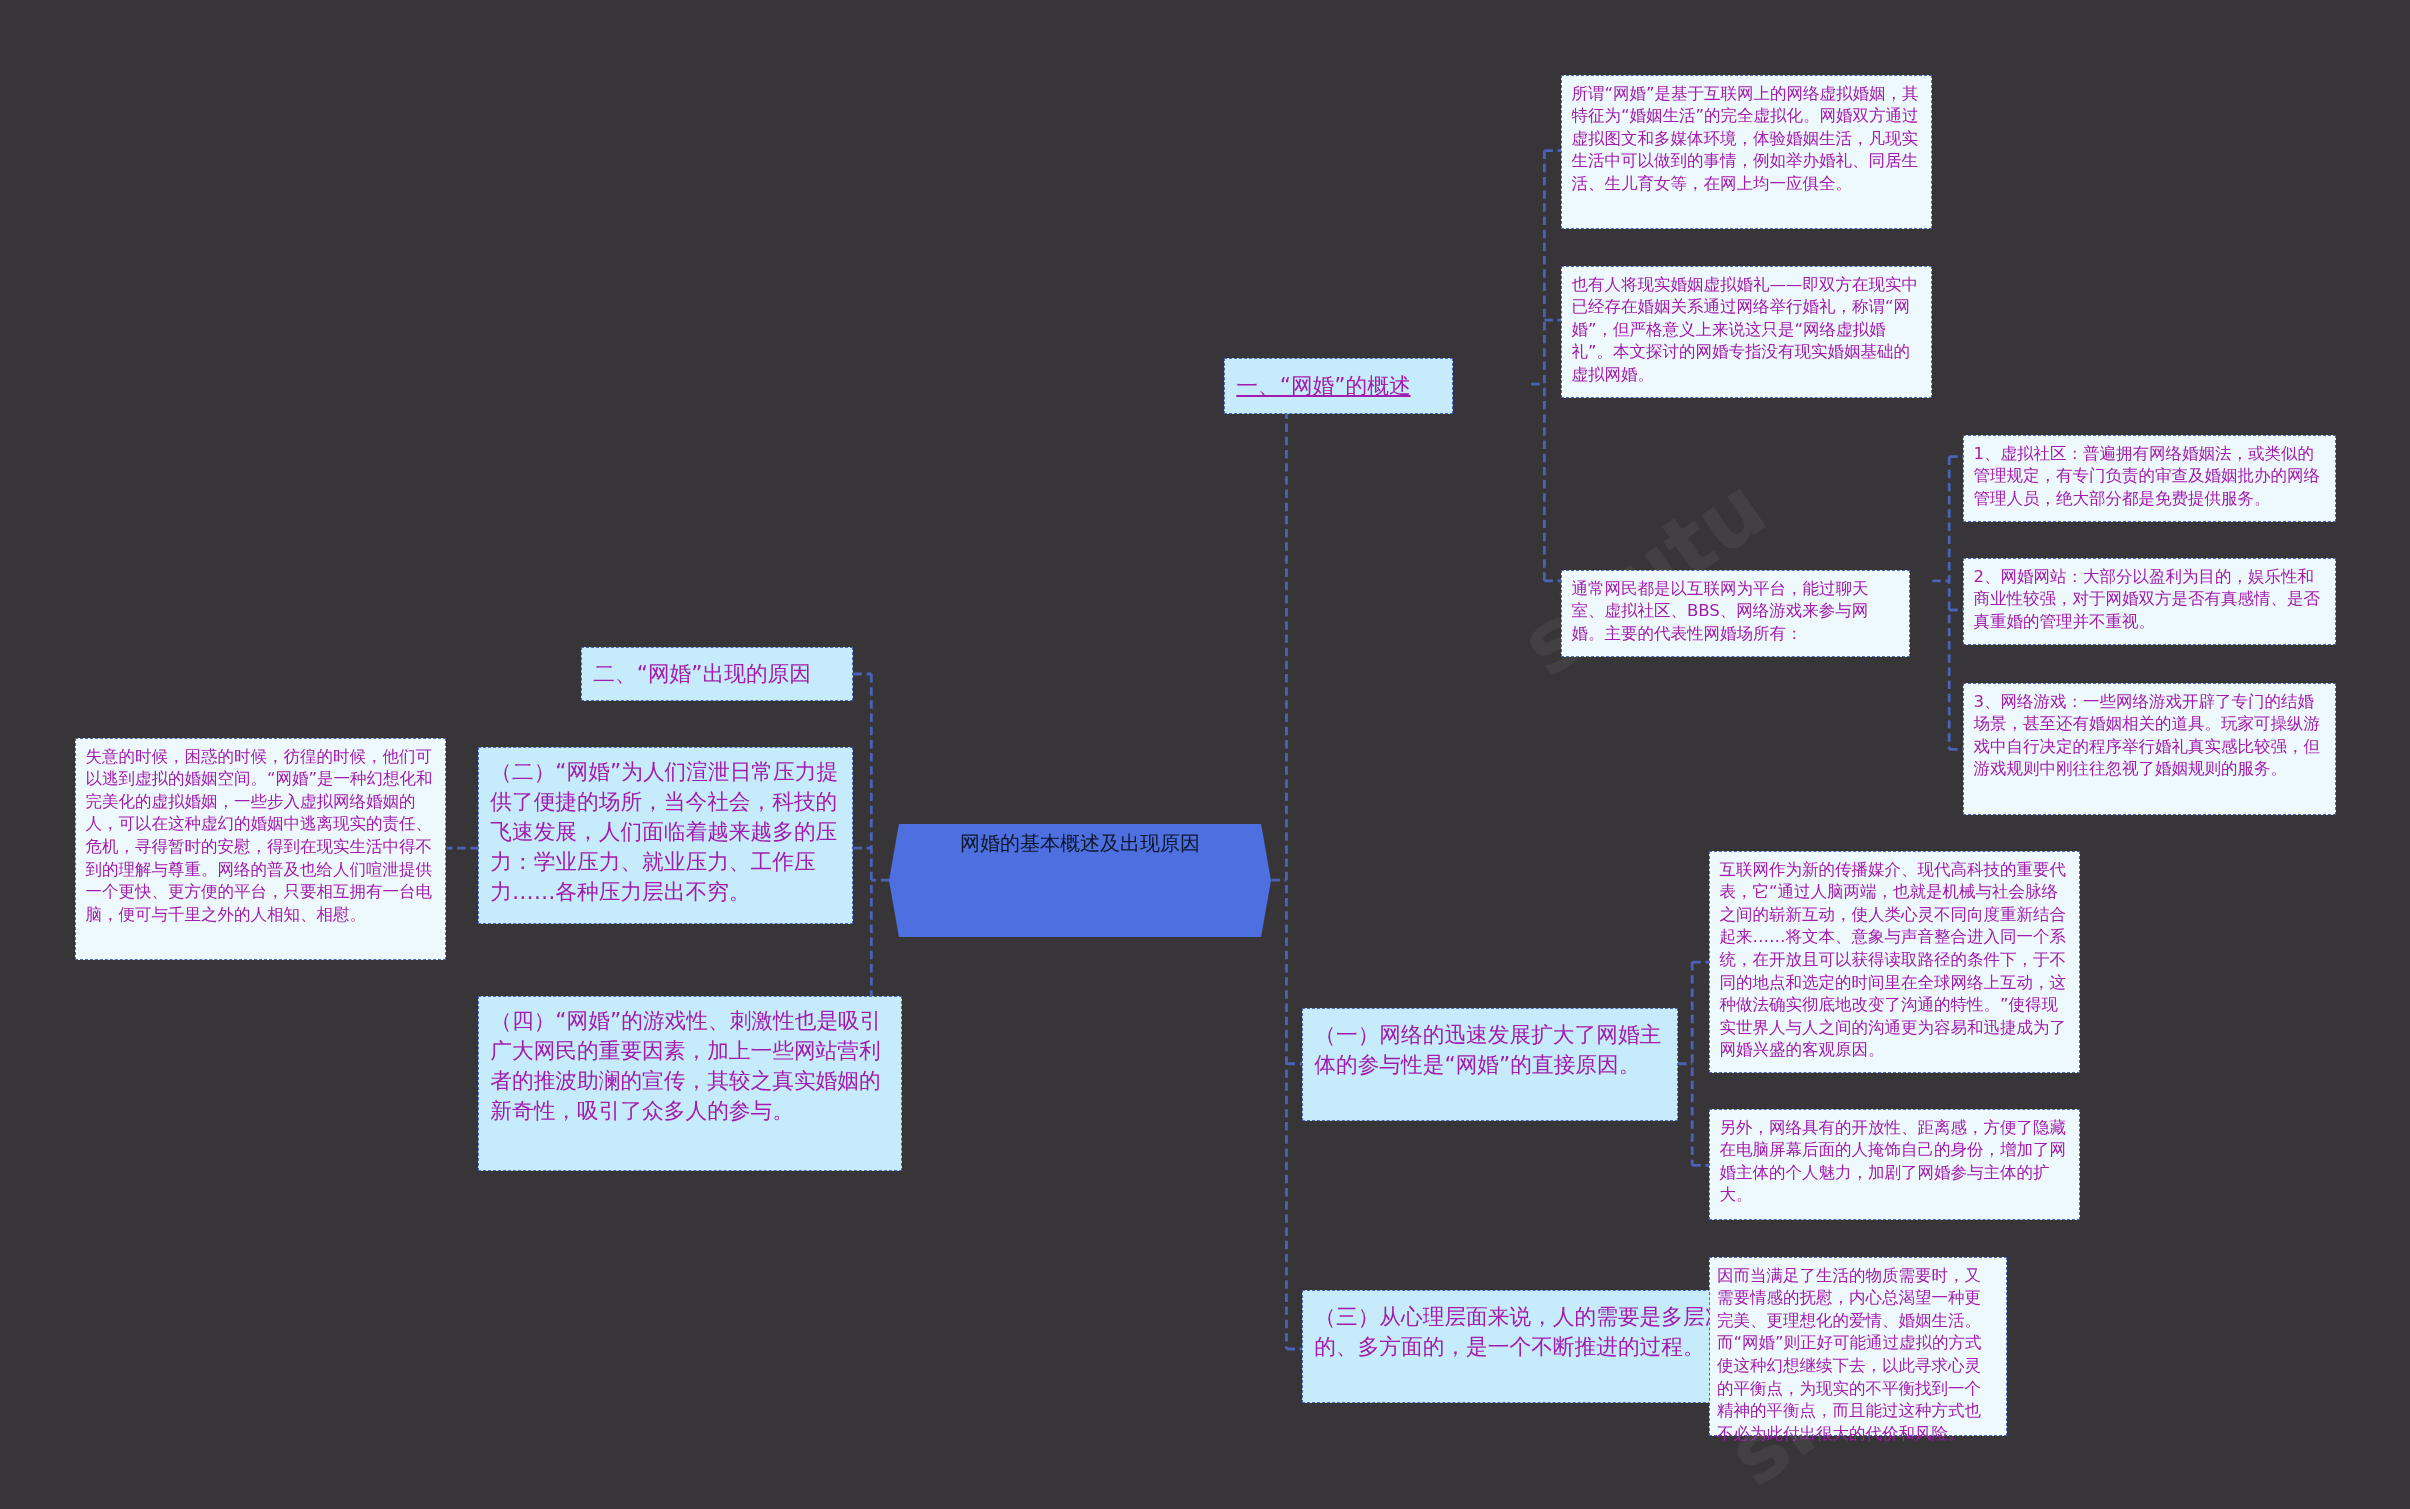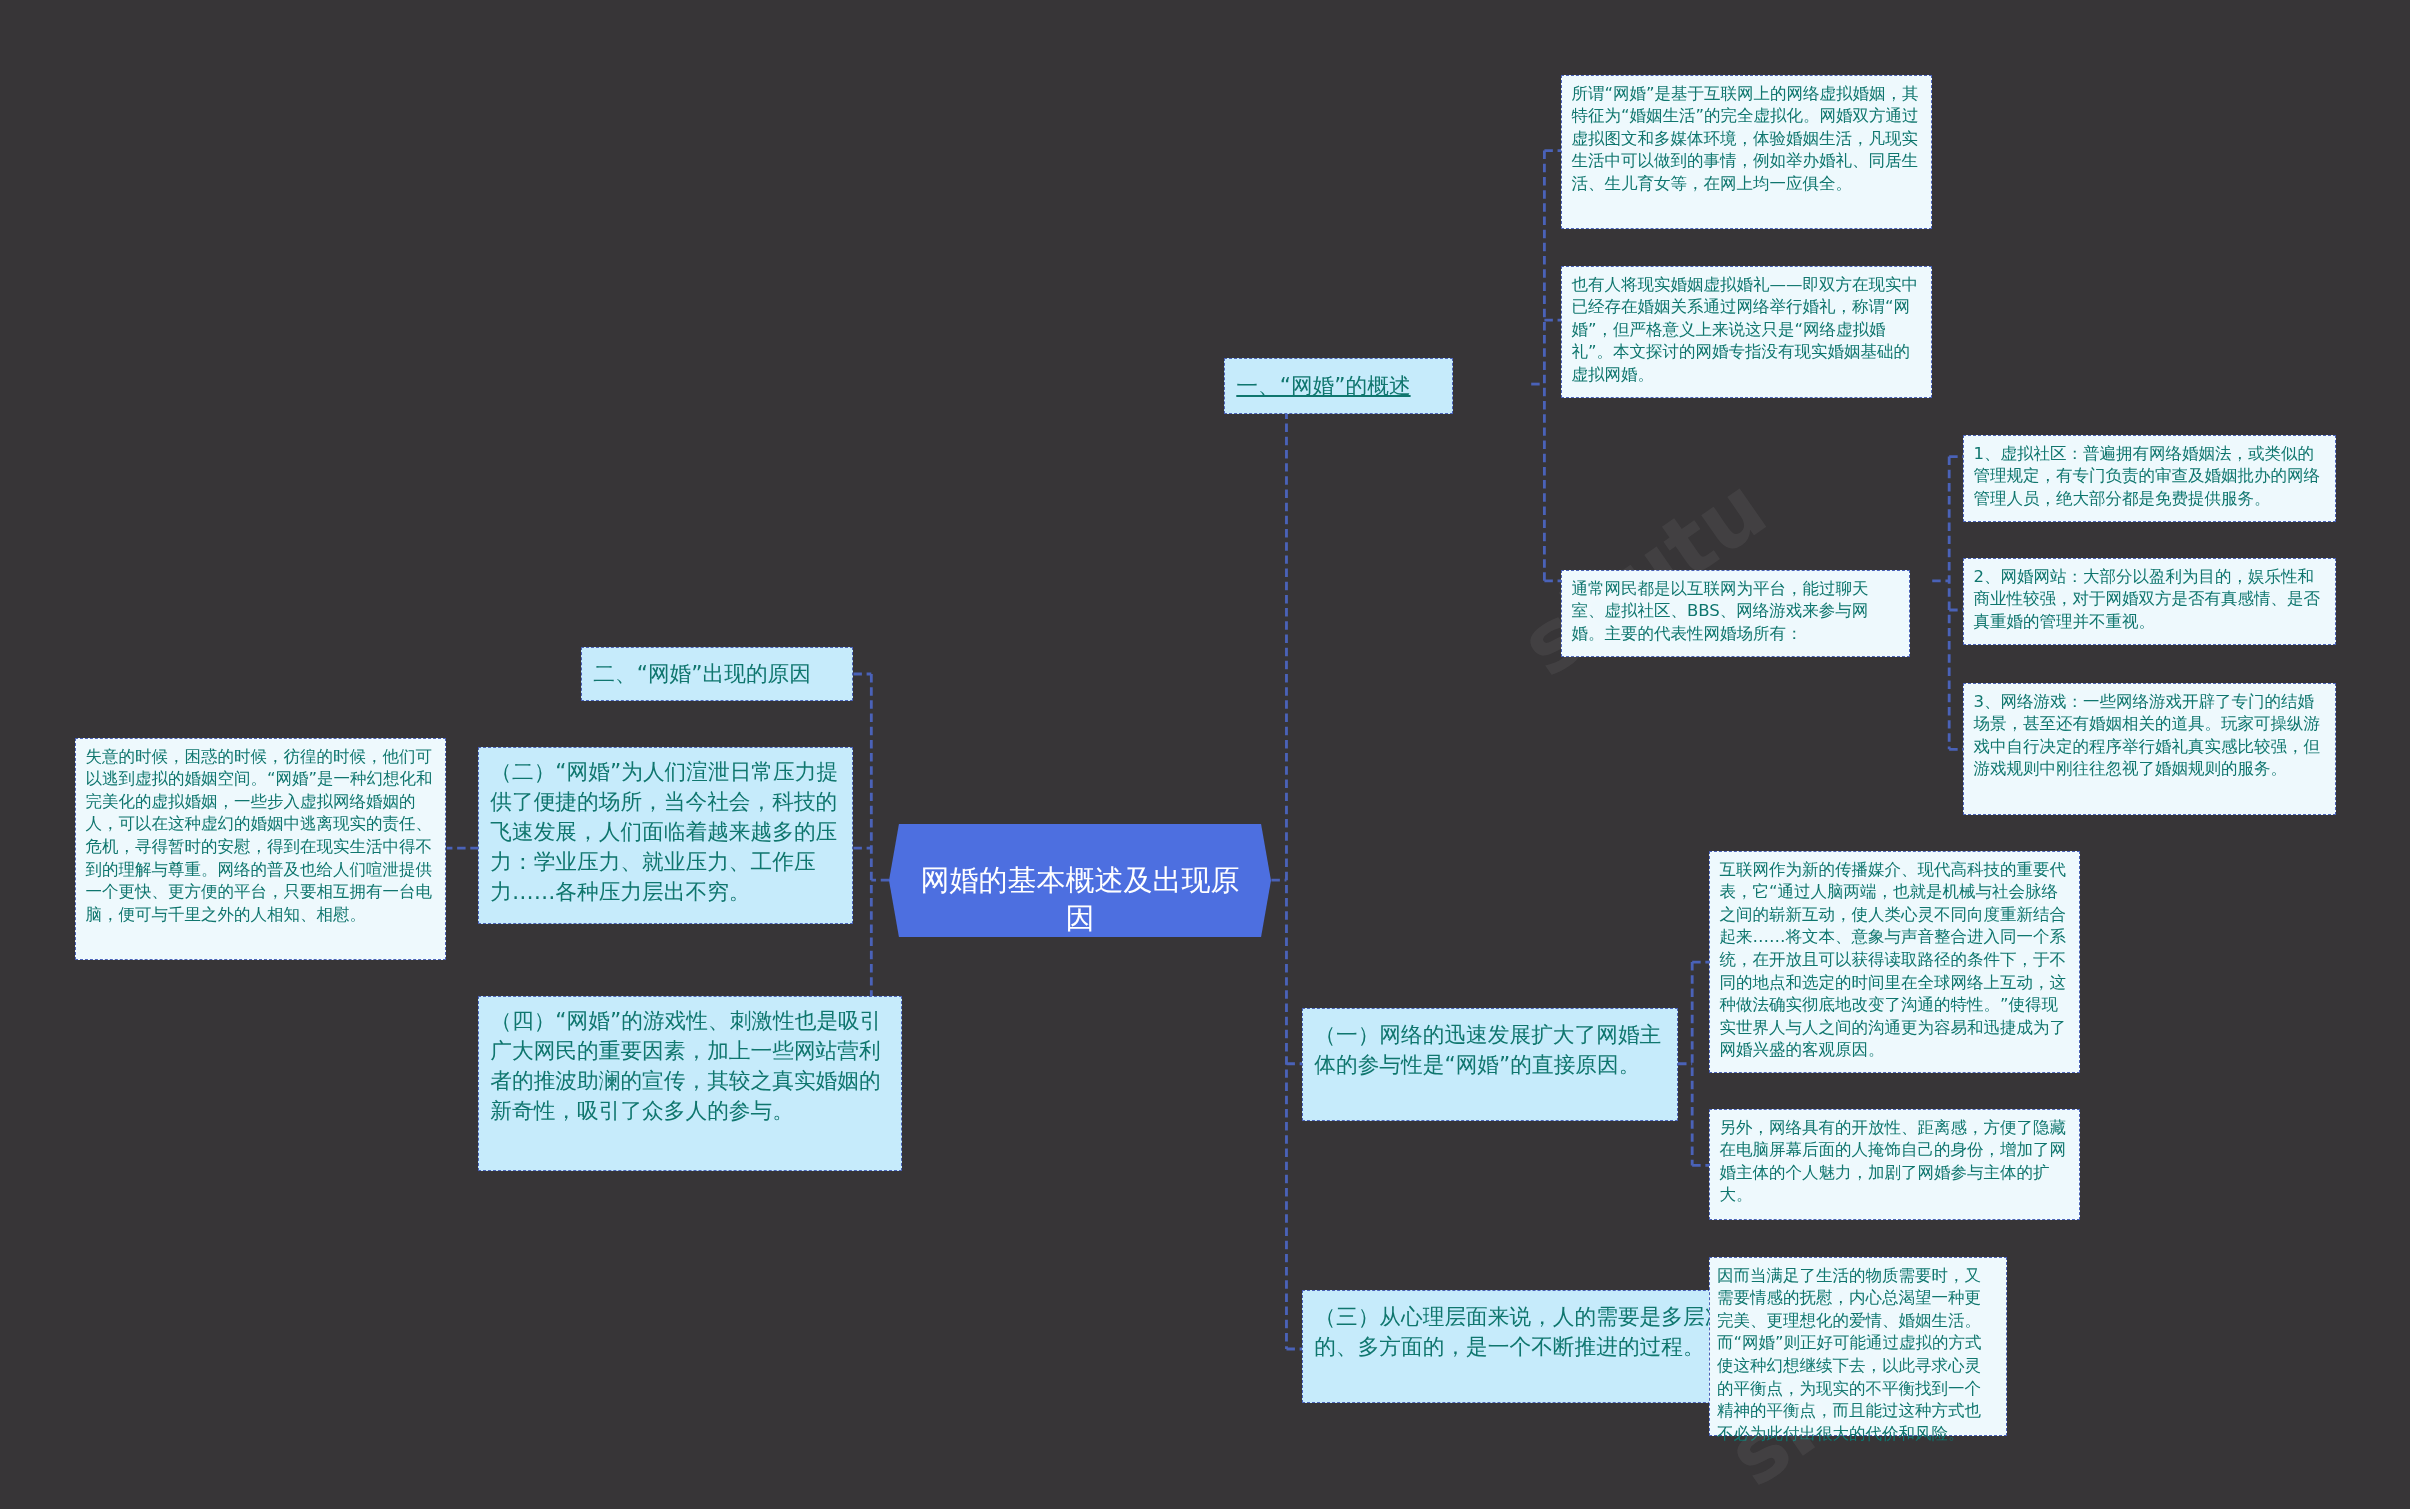--- a/index.html
+++ b/index.html
@@ -7,27 +7,27 @@
     width: 2411px; height: 1509px; overflow: hidden;
     background: #373537;
     font-family: "DejaVu Sans", "Liberation Sans", sans-serif;
     position: relative;
   }
   #canvas { position: absolute; left: 0; top: 0; width: 2411px; height: 1509px; }
   #connectors { position: absolute; left: 0; top: 0; width: 2411px; height: 1509px; pointer-events: none; }
   .node {
     position: absolute; box-sizing: border-box;
     border: 1.9px dashed #4a62b8;
-    color: #0f766e;
+    color: #a21caf;
   }
   .root {
     position: absolute; box-sizing: border-box;
-    background: #4d6fe0; color: #ffffff;
-    font-size: 29px; line-height: 38px; text-align: center;
-    display: flex; align-items: flex-end; justify-content: center;
+    background: #4d6fe0; color: #0f172a;
+    font-size: 20px; line-height: 38px; text-align: center;
+    display: flex; align-items: flex-start; justify-content: center;
     clip-path: polygon(2.6% 0, 97.4% 0, 100% 50%, 97.4% 100%, 2.6% 100%, 0 50%);
     padding: 0 24.5px;
   }
   .branch {
     background: #c6ebfb;
     font-size: 21.7px; line-height: 30px;
     padding: 9.4px 11.3px;
   }
   .branch.single { display: flex; align-items: center; padding: 0 11.3px; }
   .leaf {

